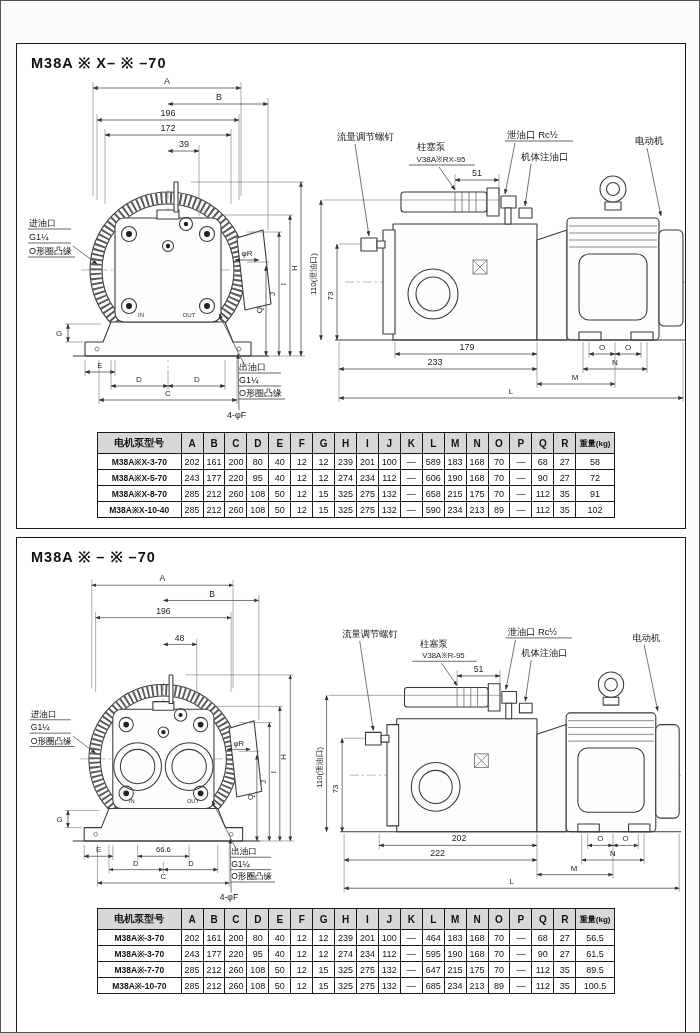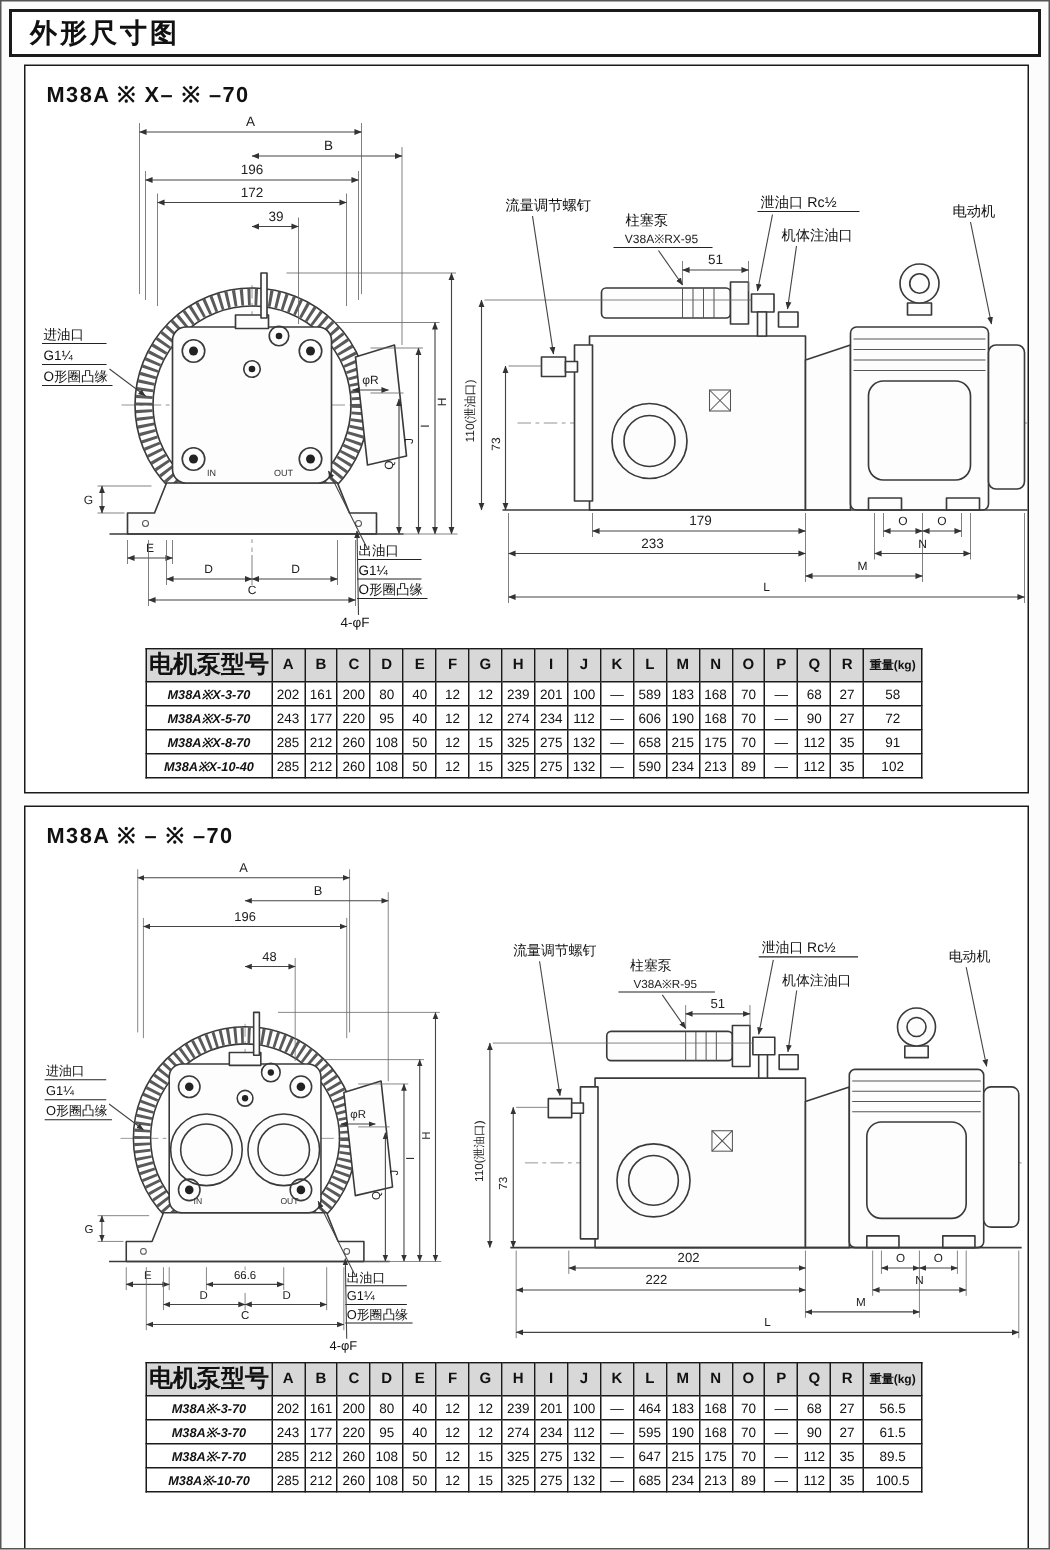--- a/index.html
+++ b/index.html
@@ -24,41 +24,40 @@
   .ul  { stroke:#222; stroke-width:0.7; }
   .dt  { font-size:9px; fill:#222; text-anchor:middle; }
   .dts { font-size:8px; fill:#222; text-anchor:middle; }
   .zh  { font-size:9px; fill:#111; }
   .zhm { font-size:9.5px; fill:#111; }
   .tiny{ font-size:6px; fill:#333; text-anchor:middle; }
 
   table.spec { border-collapse:collapse; font-size:9px; table-layout:fixed; background:#fff; }
   .spec th, .spec td { border:1px solid #1a1a1a; text-align:center; vertical-align:middle; padding:0 1px; height:16px; overflow:hidden; white-space:nowrap; }
   .spec th { background:#d8d8d8; font-weight:bold; font-size:10px; height:21px; }
-  .spec th:first-child { font-size:16px; }
+  .spec th:first-child { font-size:10px; }
   .spec th:last-child { font-size:8px; }
-  .spec td:first-child { font-weight:bold; font-size:8.5px;font-style:italic; }
+  .spec td:first-child { font-weight:bold; font-size:8.5px; }
   .spec col.c-model { width:82px; }
   .spec col.c-num { width:21.5px; }
   .spec col.c-wt { width:38px; }
 </style>
 </head>
 <body>
 
 <svg width="0" height="0" style="position:absolute">
   <defs>
     <marker id="arr" viewBox="0 0 8 8" refX="7.2" refY="4" markerWidth="7" markerHeight="7" orient="auto-start-reverse">
       <path d="M0,1 L7.6,4 L0,7 z" fill="#333"></path>
     </marker>
   </defs>
 </svg>
 
 <div class="page">
 
-  <div class="title-bar">外形尺寸图</div>
 
   <div class="section sec1">
     <div class="subtitle">M38A ※ X– ※ –70</div>
 
     <svg style="position:absolute;left:6px;top:26px" width="285" height="352" viewBox="0 0 285 352">
       <g>
         <line class="cl" x1="145" y1="120" x2="145" y2="298"></line>
         <line class="cl" x1="58" y1="200" x2="240" y2="200"></line>
       </g>
       <g>

